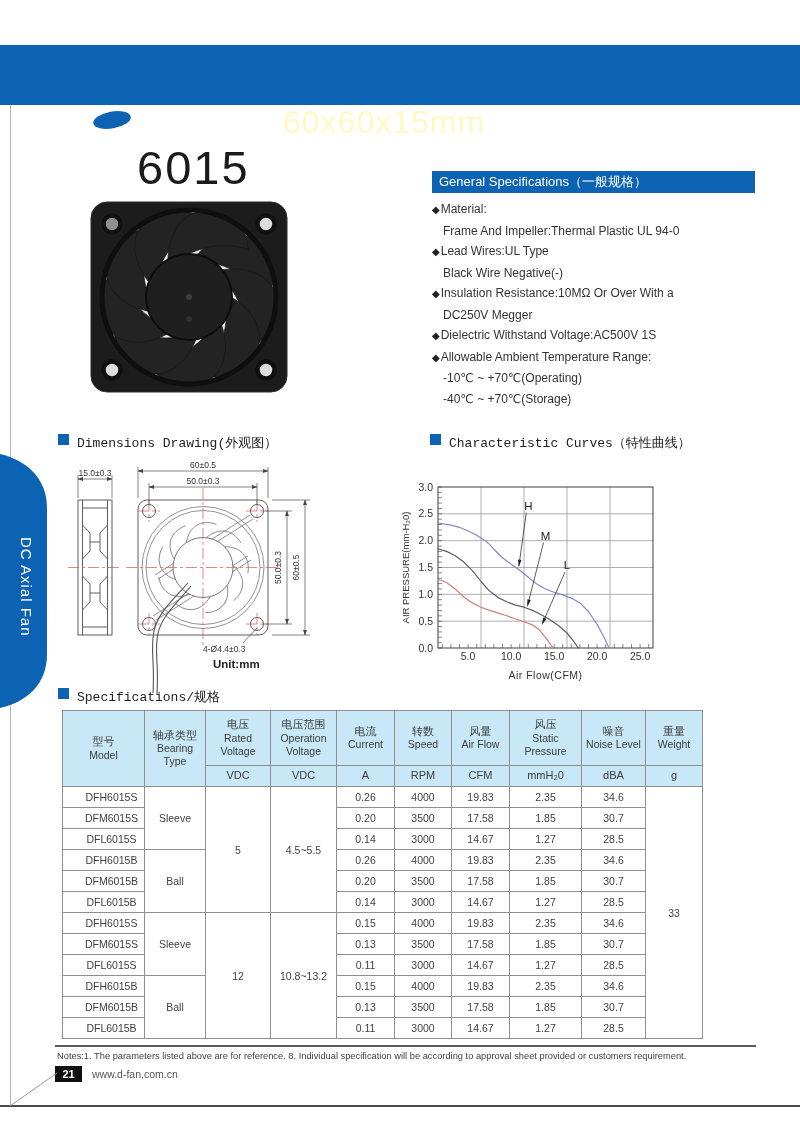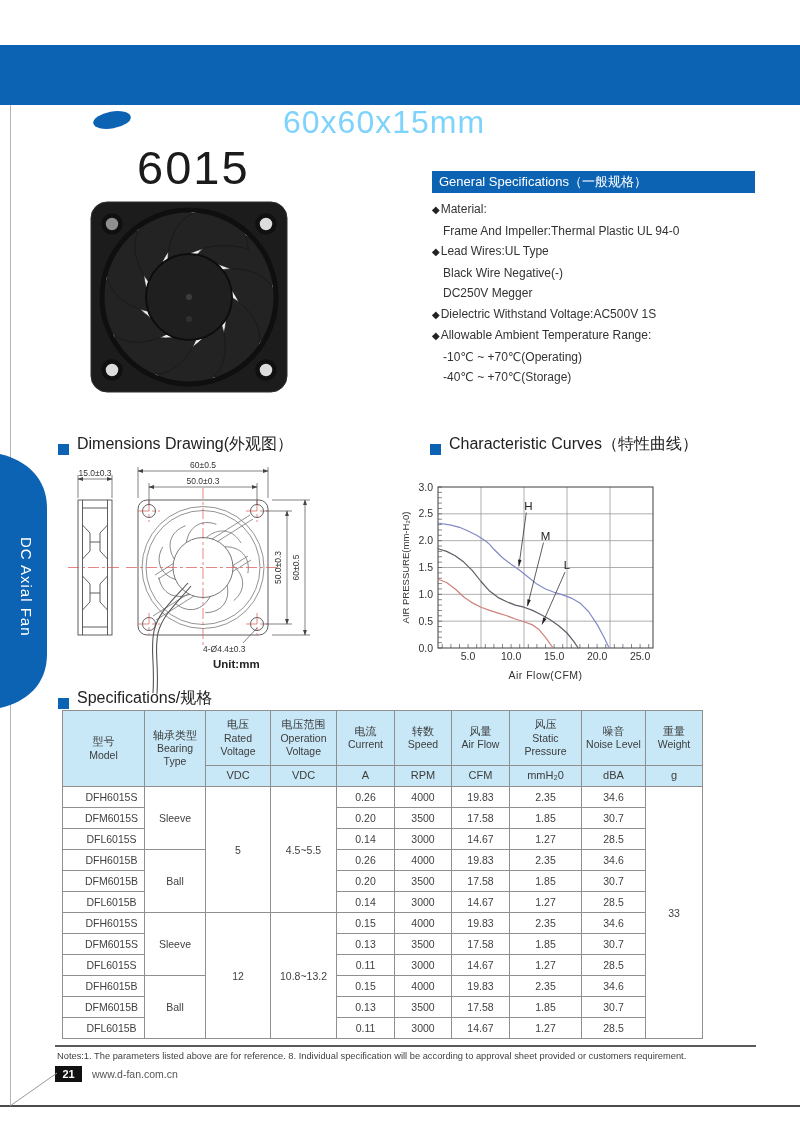--- a/index.html
+++ b/index.html
@@ -10,32 +10,32 @@
   }
   .abs { position:absolute; }
 
   
   .top-bar { left:0; top:45px; width:800px; height:60px; background:#0d63b3; }
   .left-line { left:10px; top:105px; width:1px; height:1001px; background:#b5b5b5; }
   .bottom-line { left:0; top:1105px; width:800px; height:2px; background:#4c4c4c; }
 
   .brand-wrap { left:58px; top:56px; display:flex; align-items:center; gap:6px;flex-direction:column; }
   .brand-text { color:#fff; font-size:31px; font-weight:bold; letter-spacing:1px; }
-  .size-text { left:283px; top:59px; color:#7dd3fc; font-size:32px; letter-spacing:1px; }
+  .size-text { left:283px; top:59px; color:#fef9c3; font-size:32px; letter-spacing:1px; }
   .type-text { left:500px; top:68px; color:#fff; font-size:20px; font-weight:bold; letter-spacing:0.5px; }
 
   .model-title { left:137px; top:140px; font-size:47px; color:#1b1b1b; letter-spacing:2px; }
 
   .gs-header { left:432px; top:171px; width:323px; height:22px; background:#0d63b3;
     color:#fff; font-size:13px; line-height:22px; padding-left:7px; }
   .gs-list { left:432px; top:199px; width:335px; font-size:12px; color:#333; }
   .gs-line { line-height:20.5px; padding-left:11px; }
   .gs-line .diamond { margin-left:-11px; margin-right:1px; font-size:10px; color:#222; }
 
-  .section-title { display:flex; align-items:flex-end; gap:8px; font-size:16px; color:#222; font-weight:500; }
+  .section-title { display:flex; align-items:flex-start; gap:8px; font-size:13px; color:#222; font-weight:500;font-family:Liberation Mono, monospace; }
   .blue-sq { width:11px; height:11px; background:#0d63b3; flex:0 0 auto; }
   .st-dims { left:58px; top:434px; }
   .st-curves { left:430px; top:434px; }
   .st-specs { left:58px; top:688px; }
 
   
   .spec-table-wrap { left:62px; top:710px; }
   table { border-collapse:collapse; table-layout:fixed; }
   th,td { border:1px solid #8f8f8f; font-weight:normal; }
   thead th { background:#c8e8f7; color:#3c3c3c; font-size:11px; line-height:1.25; text-align:center; vertical-align:middle; padding:2px 1px; }
@@ -105,20 +105,21 @@
   <circle cx="24" cy="172" r="8.5" fill="#dcdcdc" stroke="#101010" stroke-width="4.5"></circle>
   <circle cx="178" cy="172" r="8.5" fill="#dcdcdc" stroke="#101010" stroke-width="4.5"></circle>
 </svg>
 
 <div class="abs gs-header">General Specifications（一般规格）</div>
 <div class="abs gs-list">
     <div class="gs-line"><span class="diamond">◆</span>Material:</div>
     <div class="gs-line">Frame And Impeller:Thermal Plastic UL 94-0</div>
     <div class="gs-line"><span class="diamond">◆</span>Lead Wires:UL Type</div>
     <div class="gs-line">Black Wire Negative(-)</div>
+    <div class="gs-line"><span class="diamond">◆</span>Insulation Resistance:10MΩ Or Over With a</div>
     <div class="gs-line">DC250V Megger</div>
     <div class="gs-line"><span class="diamond">◆</span>Dielectric Withstand Voltage:AC500V 1S</div>
     <div class="gs-line"><span class="diamond">◆</span>Allowable Ambient Temperature Range:</div>
     <div class="gs-line">-10℃ ~ +70℃(Operating)</div>
     <div class="gs-line">-40℃ ~ +70℃(Storage)</div>
   </div>
 
 <div class="abs section-title st-dims">
   <span class="blue-sq"></span>
   <span>Dimensions Drawing(外观图）</span>

